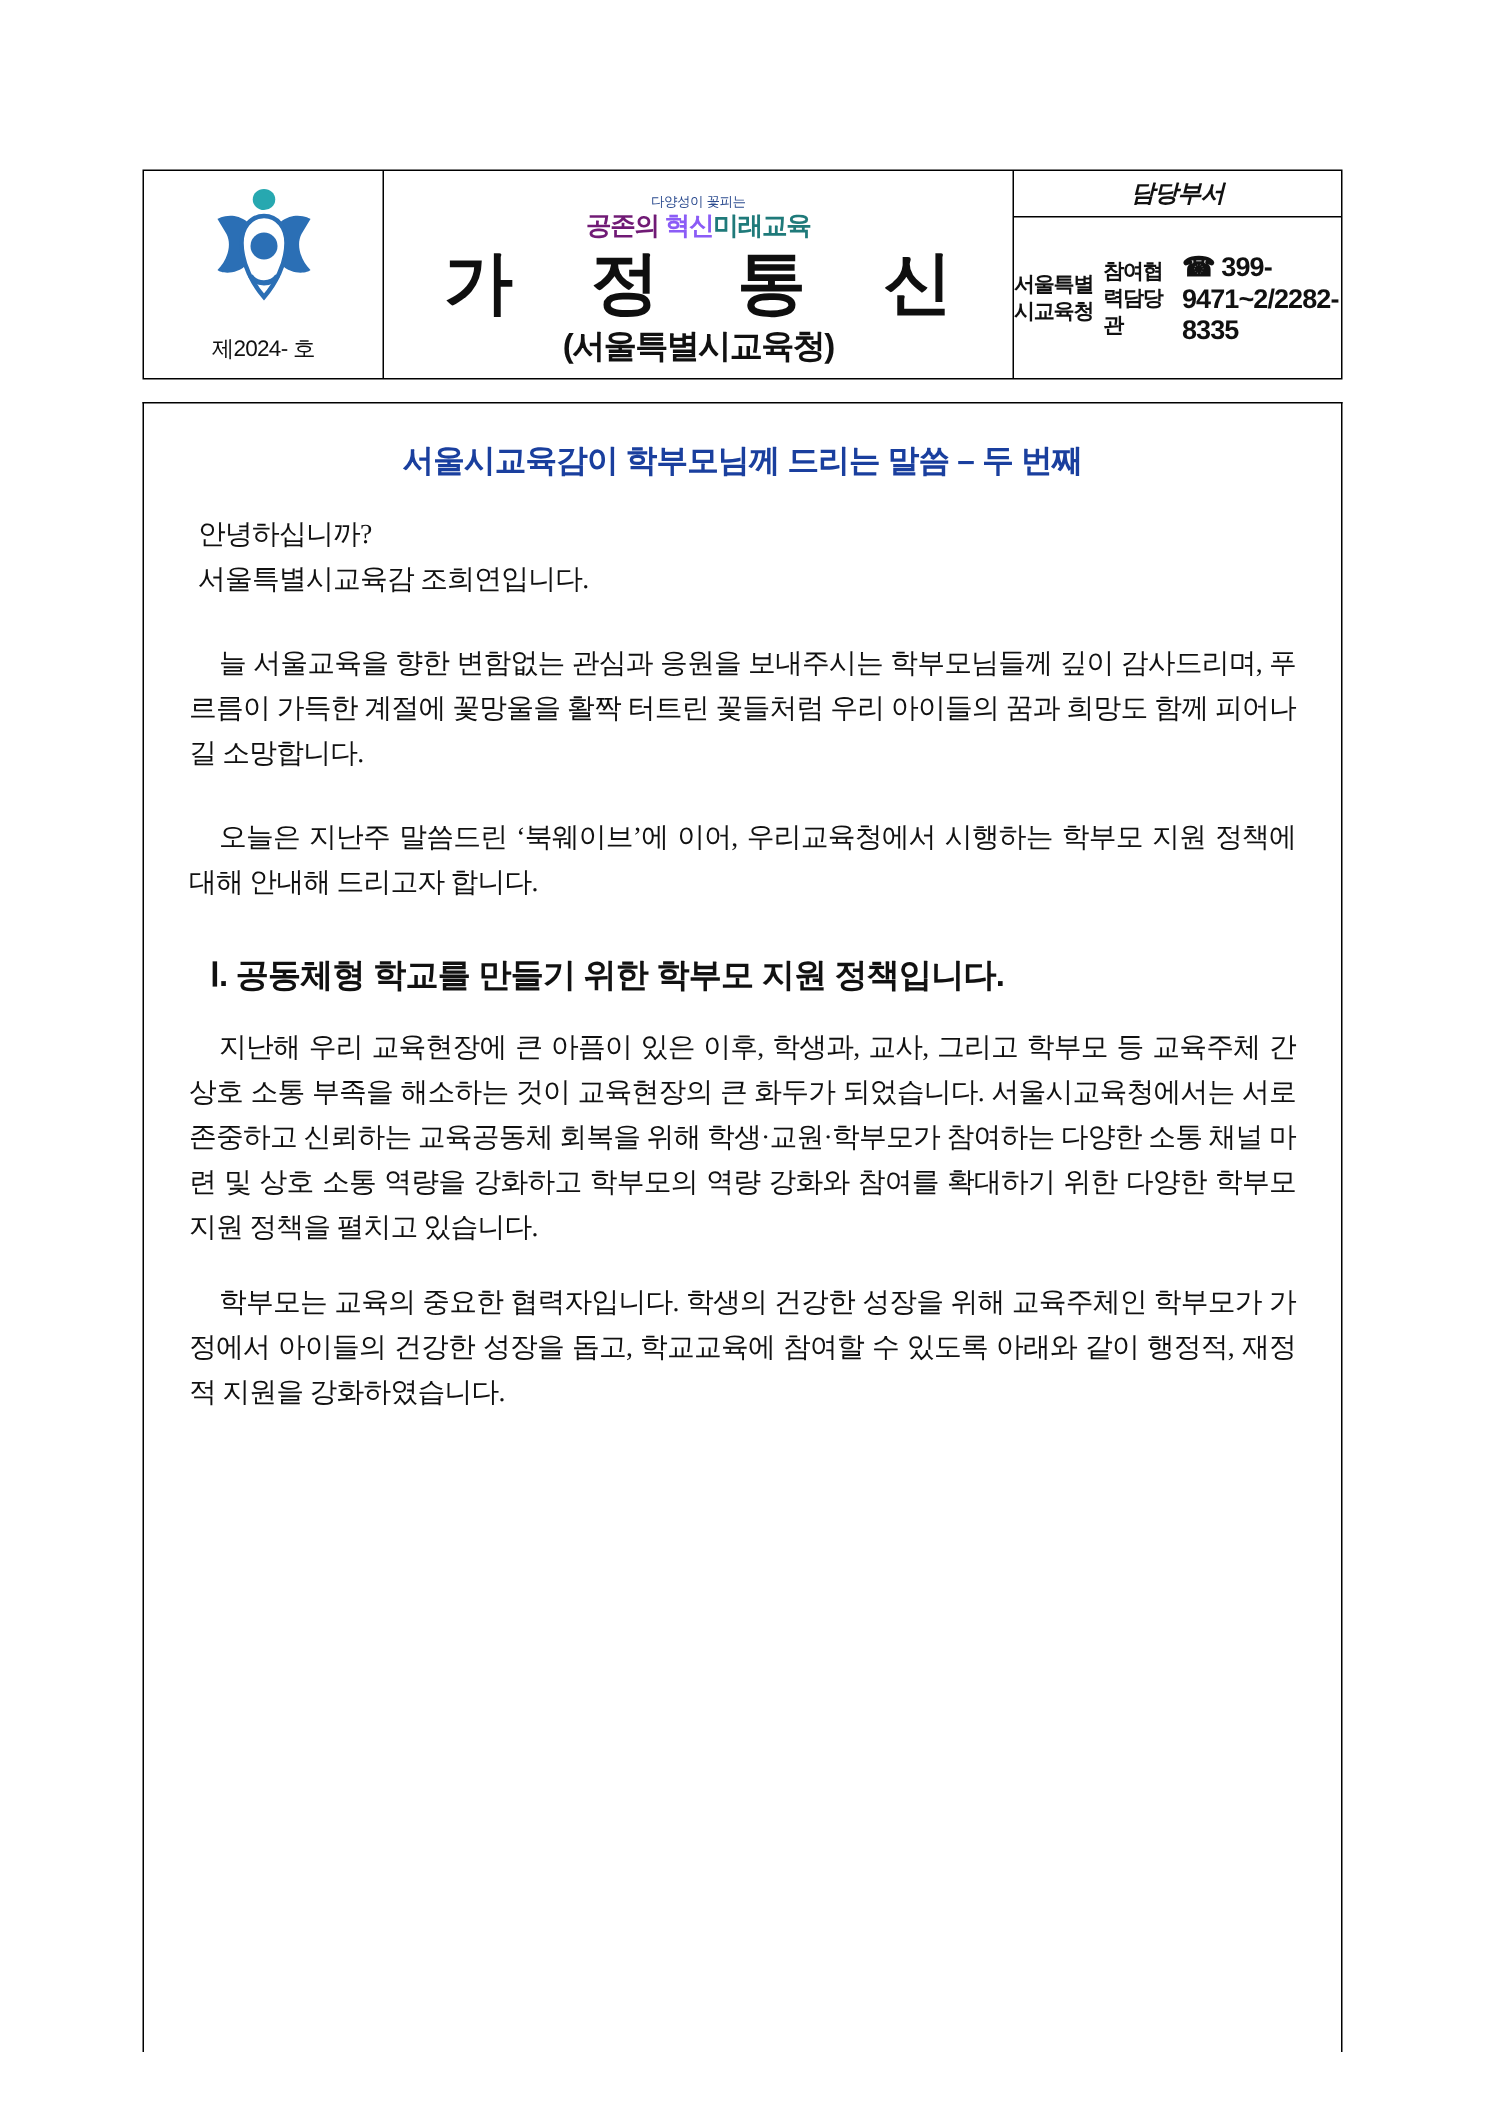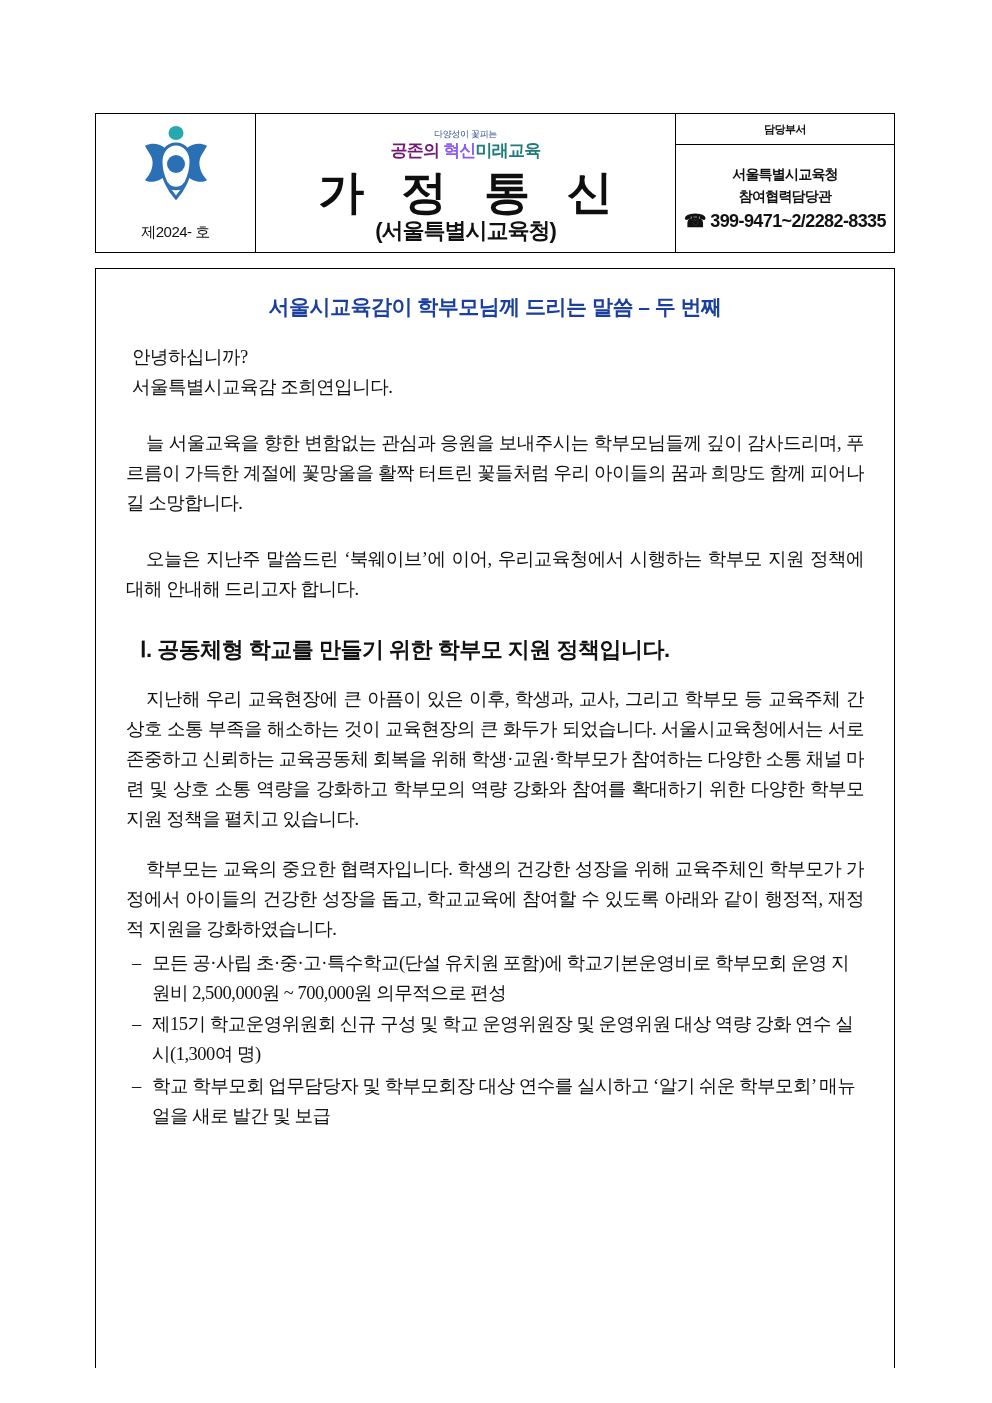--- a/index.html
+++ b/index.html
@@ -97,21 +97,21 @@
     font-family: "Liberation Sans", sans-serif;
     font-size: 17px;
     font-weight: bold;
     letter-spacing: -0.8px;
     white-space: nowrap;
   }
   .mh-slogan .blue { color: #8b5cf6; }
   .mh-slogan .teal { color: #1f7a7a; }
   .mh-slogan .navy { color: #701a75; }
   .mh-bigtitle {
-    font-family: Liberation Sans, sans-serif;
+    font-family: Liberation Mono, monospace;
     font-size: 46px;
     font-weight: bold;
     letter-spacing: 12px;
     color: #0f0f0f;
     line-height: 1.05;
     margin-top: 2px;
     text-indent: 12px;
   }
   .mh-sub {
     font-family: "Liberation Sans", sans-serif;
@@ -127,27 +127,28 @@
     flex-direction: column;
   }
   .mh-dept-head {
     height: 30px;
     border-bottom: 1.5px solid #000;
     display: flex;
     align-items: center;
     justify-content: center;
     font-family: "Liberation Sans", sans-serif;
     font-weight: bold;
-    font-size: 11px;
-    letter-spacing: -0.5px;
+    font-size: 16px;
+    letter-spacing: -0.5px;
+    font-style: italic;
   }
   .mh-dept-body {
     flex: 1;
     display: flex;
-    flex-direction: column;
+    flex-direction: row;
     align-items: center;
     justify-content: center;
     gap: 4px;
     font-family: "Liberation Sans", sans-serif;
     font-weight: bold;
     font-size: 14px;
     letter-spacing: -0.8px;
     color: #111;
   }
   .mh-dept-body .phone {
@@ -289,20 +290,15 @@
 
     <div class="section-head">Ⅰ. 공동체형 학교를 만들기 위한 학부모 지원 정책입니다.</div>
 
     <p class="para indent">지난해 우리 교육현장에 큰 아픔이 있은 이후, 학생과, 교사, 그리고 학부모 등 교육주체 간 상호 소통 부족을 해소하는 것이 교육현장의 큰 화두가 되었습니다. 서울시교육청에서는 서로 존중하고 신뢰하는 교육공동체 회복을 위해 학생·교원·학부모가 참여하는 다양한 소통 채널 마련 및 상호 소통 역량을 강화하고 학부모의 역량 강화와 참여를 확대하기 위한 다양한 학부모 지원 정책을 펼치고 있습니다.</p>
 
     <div class="gap-md"></div>
 
 
     <p class="para indent">학부모는 교육의 중요한 협력자입니다. 학생의 건강한 성장을 위해 교육주체인 학부모가 가정에서 아이들의 건강한 성장을 돕고, 학교교육에 참여할 수 있도록 아래와 같이 행정적, 재정적 지원을 강화하였습니다.</p>
 
-    <ul class="dash">
-      <li>모든 공·사립 초·중·고·특수학교(단설 유치원 포함)에 학교기본운영비로 학부모회 운영 지원비 2,500,000원 ~ 700,000원 의무적으로 편성</li>
-      <li>제15기 학교운영위원회 신규 구성 및 학교 운영위원장 및 운영위원 대상 역량 강화 연수 실시(1,300여 명)</li>
-      <li>학교 학부모회 업무담당자 및 학부모회장 대상 연수를 실시하고 ‘알기 쉬운 학부모회’ 매뉴얼을 새로 발간 및 보급</li>
-    </ul>
 
   </div>
 </div>
 
 </body></html>

